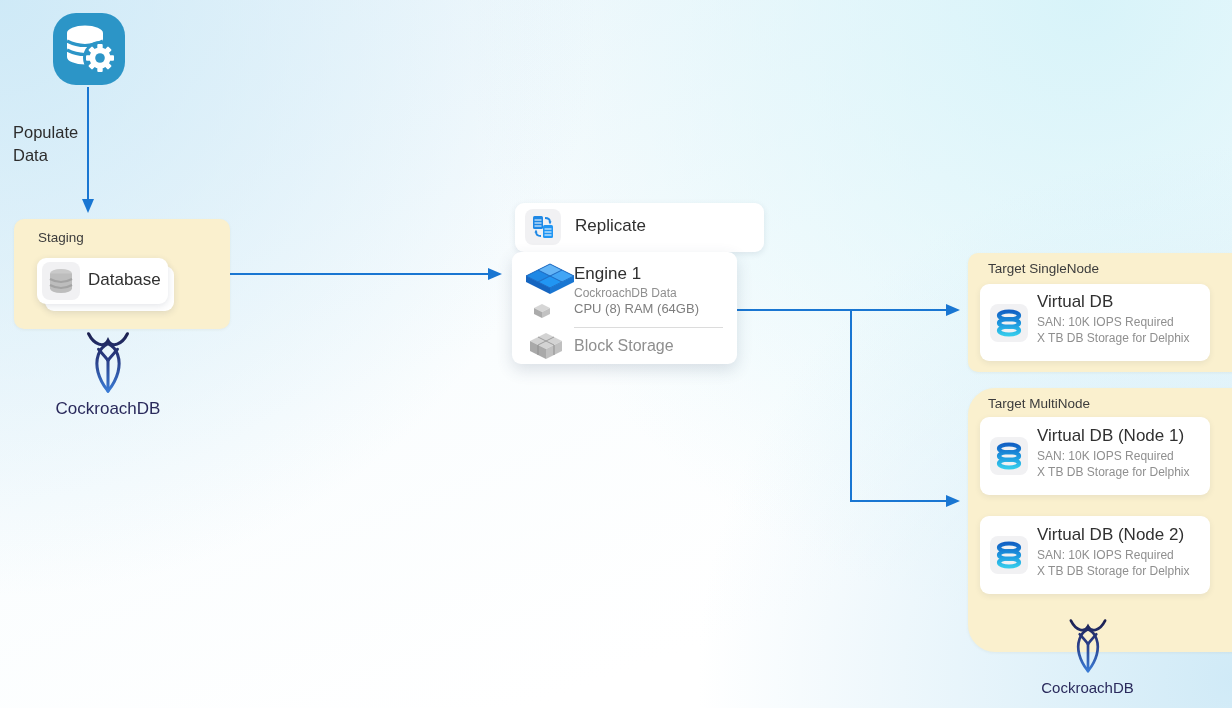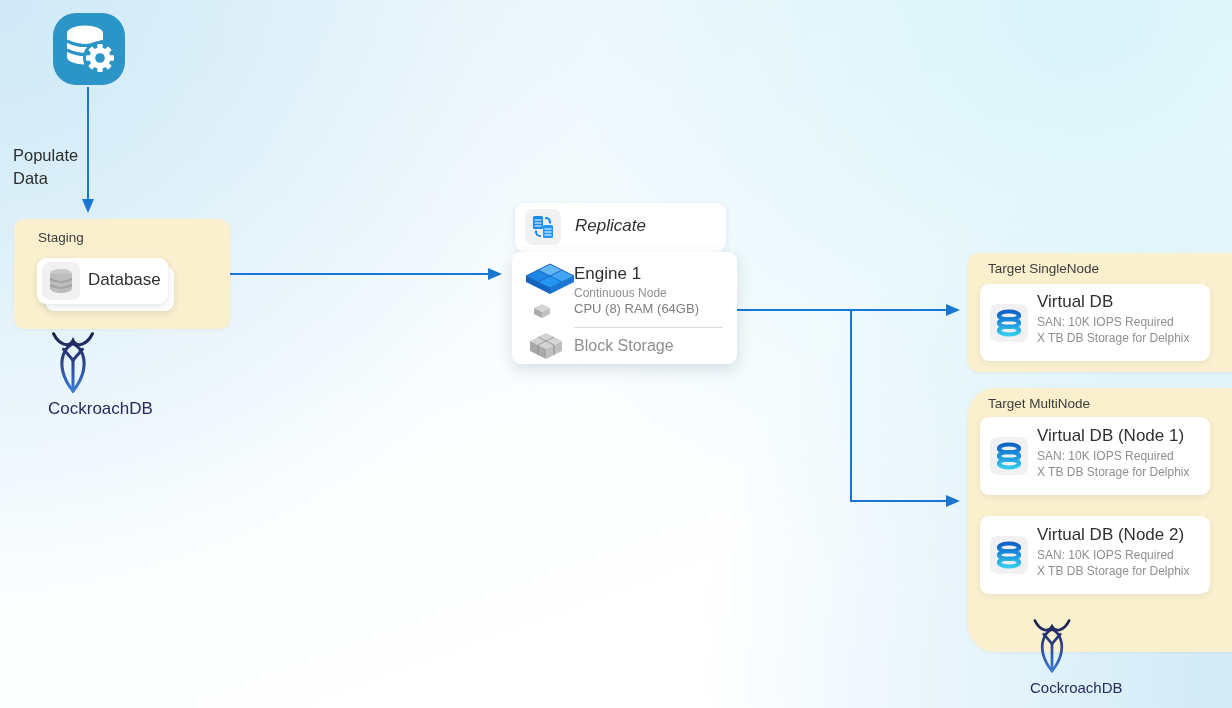--- a/index.html
+++ b/index.html
@@ -12,26 +12,26 @@
       radial-gradient(circle at 88% 0%, rgba(214,243,249,.95) 0%, rgba(214,243,249,0) 48%),
       linear-gradient(160deg,#EDF6FB 0%,#FAFDFE 45%,#FFFFFF 78%);
   }
   .abs{position:absolute;}
   .connectors{position:absolute;left:0;top:0;z-index:1;}
   .edge{stroke:#1976D2;stroke-width:2;fill:none;}
   .group-box{position:absolute;background:#FAF0CE;border-radius:10px;z-index:2;box-shadow:0 1px 3px rgba(120,110,60,.08);padding-left:44px;}
   .group-title{position:absolute;font-size:13.5px;color:#3c3c3c;}
   .card{position:absolute;background:#fff;border-radius:9px;box-shadow:0 2px 7px rgba(30,50,80,.12);}
   .icon-tile{position:absolute;background:#F1F1F3;border-radius:8px;display:flex;align-items:center;justify-content:center;}
-  .big-label{font-size:16.5px;color:#2d2d2d;margin-top:23px;}
+  .big-label{font-size:16.5px;color:#2d2d2d;}
   .t-title{position:absolute;font-size:17px;color:#303030;}
   .t-sub{position:absolute;font-size:12px;color:#8f8f8f;}
   .t-sub2{position:absolute;font-size:13px;color:#7e7e7e;}
   .divider{position:absolute;height:1px;background:#dcdcdc;}
-  .logo{position:absolute;text-align:left;z-index:2;}
+  .logo{position:absolute;text-align:center;z-index:2;}
   .logo .logo-text{font-size:17px;color:#2a2a5c;margin-top:2px;}
   .logo.small .logo-text{font-size:15px;}
   .z3{z-index:3;}
 </style>
 </head>
 <body>
 
 <div id="canvas">
 
   <svg class="connectors" width="1232" height="708">
@@ -105,21 +105,21 @@
         <path d="M45,24 C29,31 21,52 27,75 C32,94 41,104 45,109 C49,104 58,94 63,75 C69,52 61,31 45,24 Z"></path>
         <path d="M45,109 L45,54"></path>
         <path d="M45,54 C39,46 33,40 28,34"></path>
         <path d="M45,54 C51,46 57,40 62,34"></path>
       </g>
     </svg>
     <div class="logo-text">CockroachDB</div>
   </div>
 
 
-  <div class="card" style="left:515px;top:203px;width:211px;height:49px;box-shadow:0 2px 6px rgba(30,50,80,.10);font-style:italic;">
+  <div class="card" style="left:515px;top:203px;width:249px;height:49px;box-shadow:0 2px 6px rgba(30,50,80,.10);">
     <div class="icon-tile" style="left:10px;top:6px;width:36px;height:36px;">
       <svg width="26" height="26" viewBox="0 0 26 26">
         <rect x="3" y="2" width="10" height="13" rx="1.5" fill="#1E88E5"></rect>
         <path d="M4.5,6 H11.5 M4.5,9 H11.5 M4.5,12 H11.5" stroke="#fff" stroke-width="1"></path>
         <rect x="13" y="11" width="10" height="13" rx="1.5" fill="#2196F3"></rect>
         <path d="M14.5,15 H21.5 M14.5,18 H21.5 M14.5,21 H21.5" stroke="#fff" stroke-width="1"></path>
         <path d="M15,4 Q20,4 20,8" stroke="#1E88E5" stroke-width="1.8" fill="none"></path>
         <path d="M18.4,7.4 L20,10.6 L21.6,7.4 Z" fill="#1E88E5"></path>
         <path d="M11,22 Q6,22 6,18" stroke="#1E88E5" stroke-width="1.8" fill="none"></path>
         <path d="M4.4,18.6 L6,15.4 L7.6,18.6 Z" fill="#1E88E5"></path>
@@ -140,21 +140,21 @@
         <polygon points="4,16 28,28 28,34 4,22" fill="#1565C0"></polygon>
         <polygon points="52,16 28,28 28,34 52,22" fill="#1976D2"></polygon>
         <g transform="translate(12,44)">
           <polygon points="8,0 16,4 8,8 0,4" fill="#D6D6D6"></polygon>
           <polygon points="0,4 8,8 8,14 0,10" fill="#ABABAB"></polygon>
           <polygon points="16,4 8,8 8,14 16,10" fill="#C2C2C2"></polygon>
         </g>
       </svg>
     </div>
     <div class="t-title" style="left:62px;top:12px;">Engine 1</div>
-    <div class="t-sub" style="left:62px;top:34px;">Continuous Node</div>
+    <div class="t-sub" style="left:62px;top:34px;">CockroachDB Data</div>
     <div class="t-sub2" style="left:62px;top:49px;">CPU (8) RAM (64GB)</div>
     <div class="divider" style="left:62px;right:14px;top:75px;"></div>
     <div class="abs" style="left:16px;top:80px;">
       <svg width="36" height="29" viewBox="0 0 36 29">
         <polygon points="18,1 34,9 18,17 2,9" fill="#D3D3D3"></polygon>
         <path d="M10,5 L26,13 M26,5 L10,13" stroke="#9E9E9E" stroke-width="1" fill="none"></path>
         <polygon points="2,9 18,17 18,27 2,19" fill="#A9A9A9"></polygon>
         <path d="M10,13 L10,23" stroke="#8F8F8F" stroke-width="1"></path>
         <polygon points="34,9 18,17 18,27 34,19" fill="#C0C0C0"></polygon>
         <path d="M26,13 L26,23" stroke="#8F8F8F" stroke-width="1"></path>

